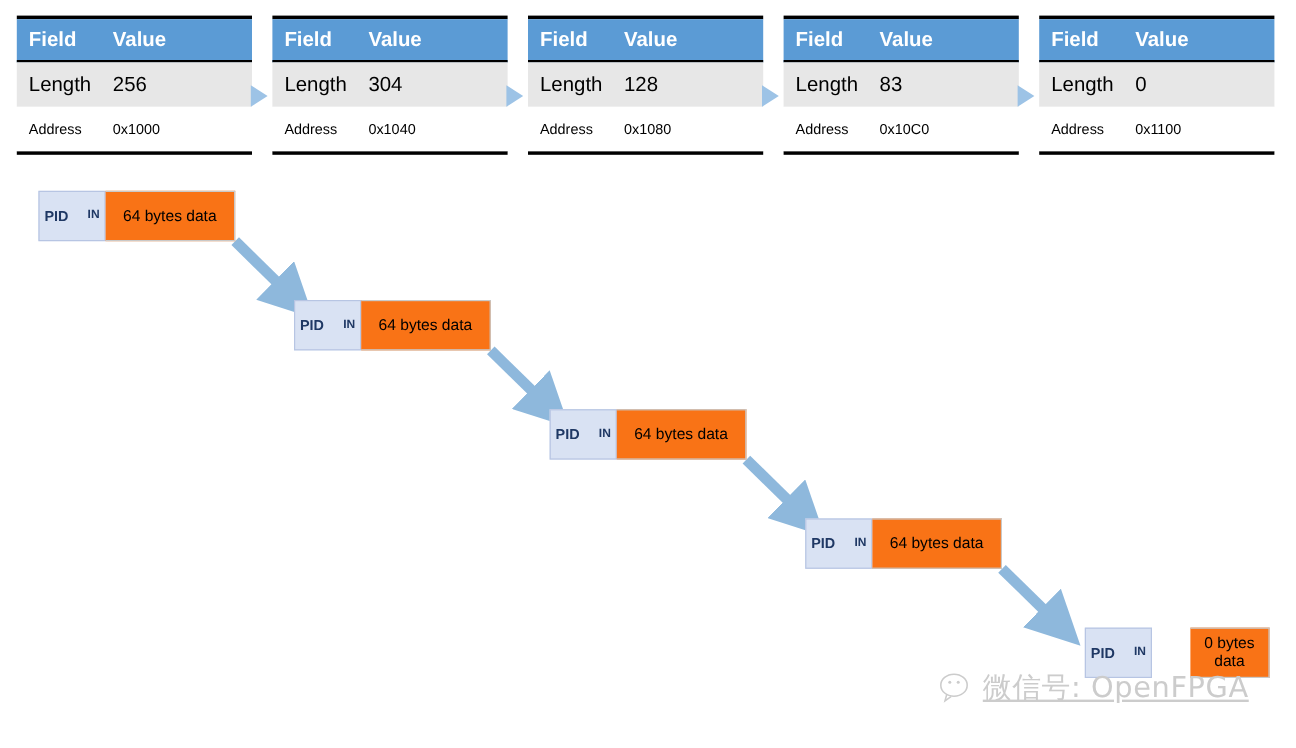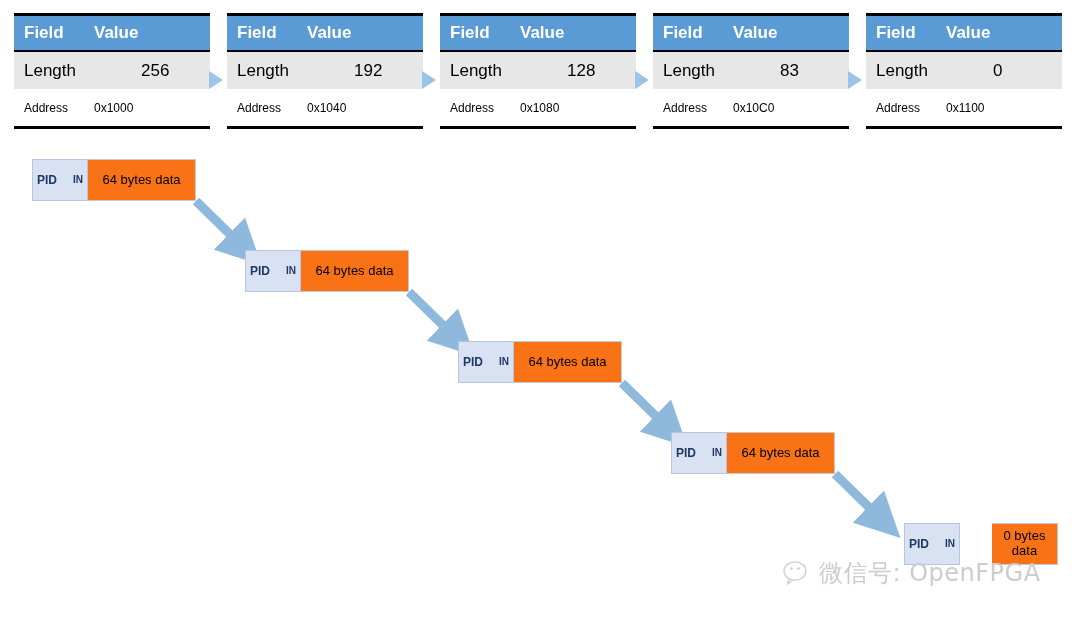--- a/index.html
+++ b/index.html
@@ -45,21 +45,20 @@
     color: #ffffff;
     font-weight: bold;
     font-size: 17px;
     border-bottom: 2px solid #000000;
     height: 36px;
   }
   .row-shaded {
     background: #E7E7E7;
     color: #000000;
     font-size: 17px;
-    gap: 47px;
   }
   .row-plain {
     background: #ffffff;
     color: #000000;
     font-size: 12px;
   }
   .cell-field {
     width: 78px;
     padding-left: 10px;
     box-sizing: border-box;
@@ -135,20 +134,21 @@
     left: 783px;
     top: 557px;
     display: flex;
     align-items: center;
     gap: 6px;
     color: #CCCCCC;
     font-size: 24px;
     font-family: "DejaVu Sans", sans-serif;
     white-space: nowrap;
     pointer-events: none;
+    text-decoration: underline;
   }
   #watermark .wm-text { letter-spacing: 0.5px; }
 </style>
 </head>
 <body>
 
 <div id="diagram-canvas">
 
   <svg width="1080" height="623" style="position:absolute;left:0;top:0;">
     <defs>
@@ -177,21 +177,21 @@
     </div>
   </div>
 
   <div class="desc-table" style="left:227px; top:13px;">
     <div class="desc-row row-header">
       <div class="cell-field">Field</div>
       <div class="cell-value">Value</div>
     </div>
     <div class="desc-row row-shaded">
       <div class="cell-field">Length</div>
-      <div class="cell-value">192</div>
+      <div class="cell-value">304</div>
     </div>
     <div class="desc-row row-plain">
       <div class="cell-field">Address</div>
       <div class="cell-value">0x1040</div>
     </div>
   </div>
 
   <div class="desc-table" style="left:440px; top:13px;">
     <div class="desc-row row-header">
       <div class="cell-field">Field</div>

